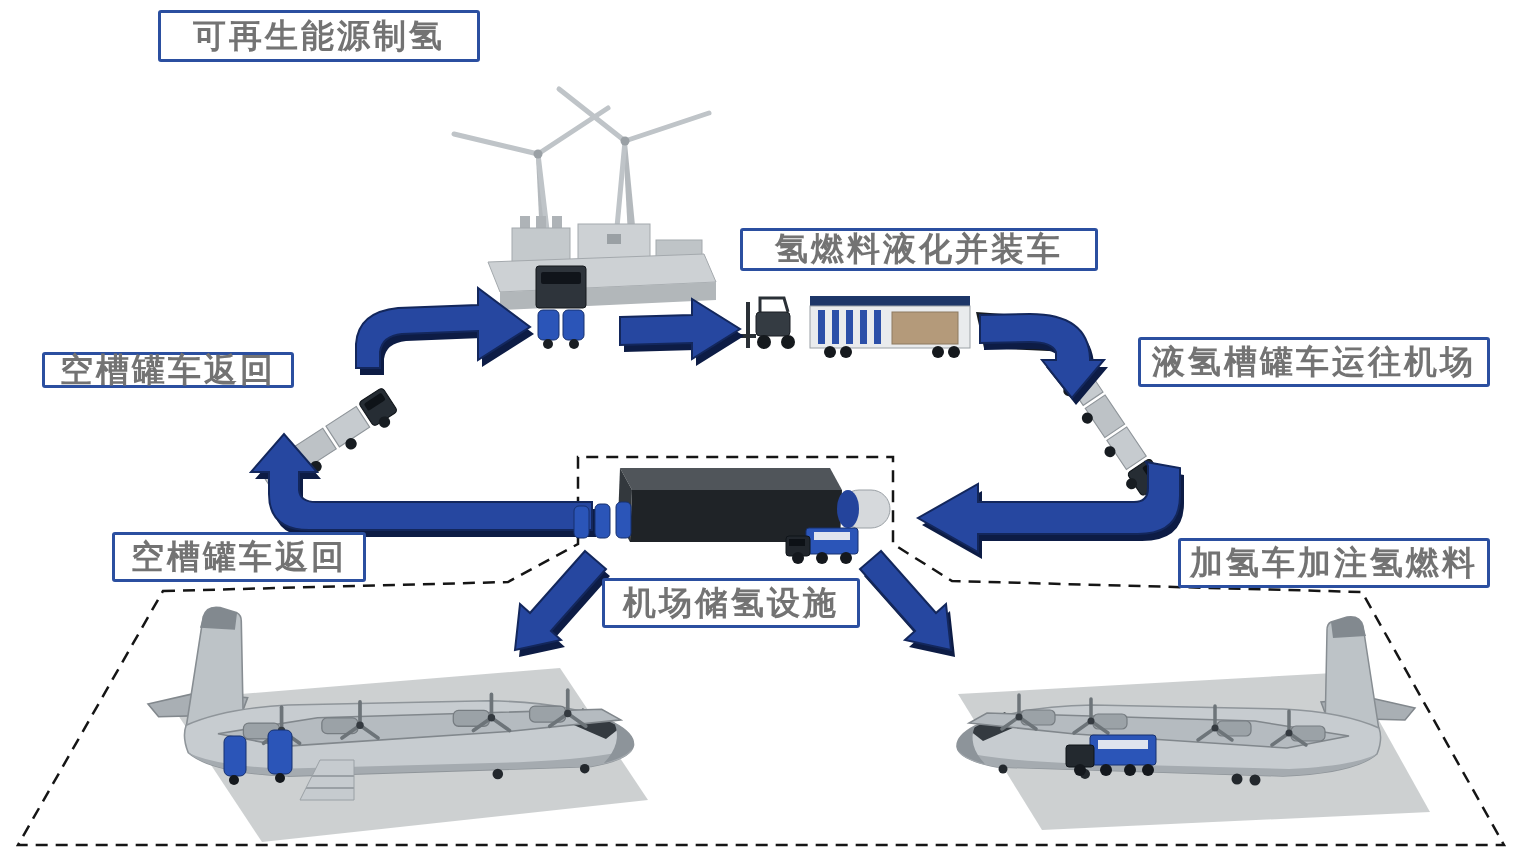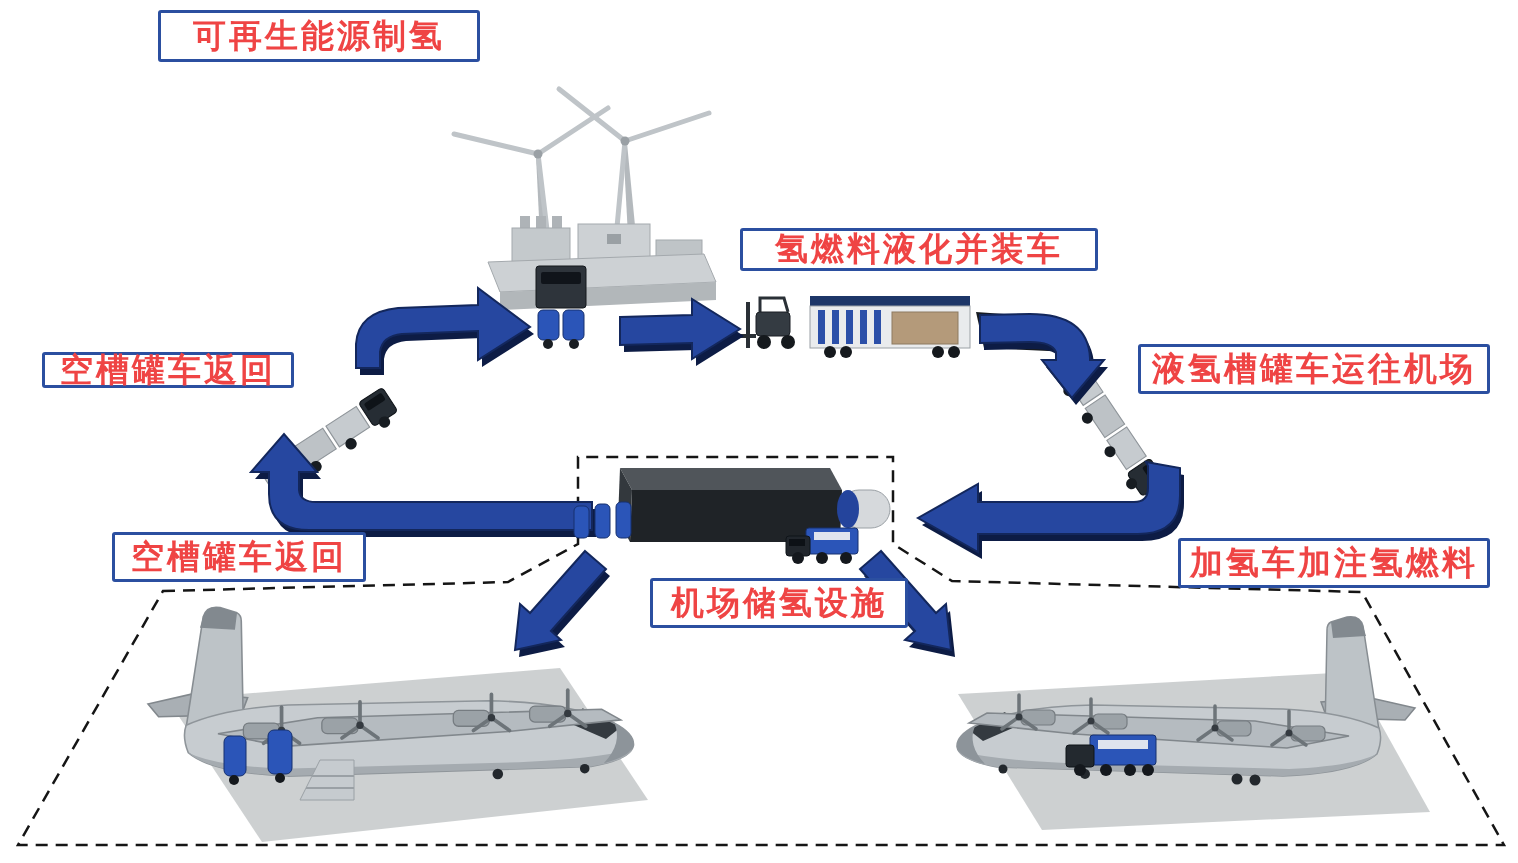--- a/index.html
+++ b/index.html
@@ -5,21 +5,21 @@
   html,body{margin:0;padding:0;background:#ffffff;}
   .stage{
     position:relative;width:1518px;height:863px;background:#fff;overflow:hidden;
     font-family:"Liberation Serif","DejaVu Serif",serif;
   }
   .stage svg{position:absolute;left:0;top:0;}
   .label{
     position:absolute;box-sizing:border-box;
     display:flex;align-items:center;justify-content:center;
     background:#ffffff;border:3px solid #2b4fa0;border-radius:3px;
-    font-size:33px;font-weight:600;color:#ef4444;letter-spacing:3px;
+    font-size:33px;font-weight:600;color:#737373;letter-spacing:3px;
     white-space:nowrap;z-index:5;
   }
 </style>
 </head>
 <body>
 
 <div class="stage">
 
 <svg width="1518" height="863" viewBox="0 0 1518 863">
   <defs>
@@ -229,21 +229,21 @@
     <circle cx="1148" cy="770" r="6" fill="#14181d"></circle>
   </g>
 </svg>
 
 <div class="label" style="left:158px;top:10px;width:322px;height:52px;">可再生能源制氢</div>
 
 <div class="label" style="left:740px;top:228px;width:358px;height:43px;">氢燃料液化并装车</div>
 
 <div class="label" style="left:42px;top:352px;width:252px;height:36px;">空槽罐车返回</div>
 
-<div class="label" style="left:1138px;top:344px;width:352px;height:50px;font-family:Liberation Mono, monospace;">液氢槽罐车运往机场</div>
+<div class="label" style="left:1138px;top:337px;width:352px;height:50px;font-family:Liberation Mono, monospace;">液氢槽罐车运往机场</div>
 
 <div class="label" style="left:112px;top:532px;width:254px;height:50px;">空槽罐车返回</div>
 
 <div class="label" style="left:1178px;top:538px;width:312px;height:50px;">加氢车加注氢燃料</div>
 
-<div class="label" style="left:602px;top:578px;width:258px;height:50px;margin-left:48px;">机场储氢设施</div>
+<div class="label" style="left:602px;top:578px;width:258px;height:50px;">机场储氢设施</div>
 
 </div>
 
 </body></html>

